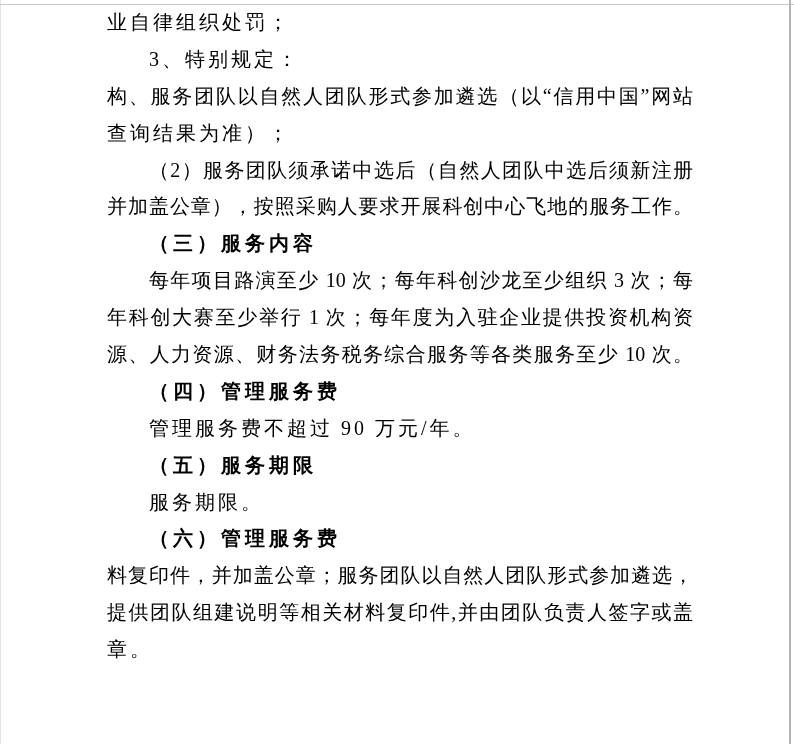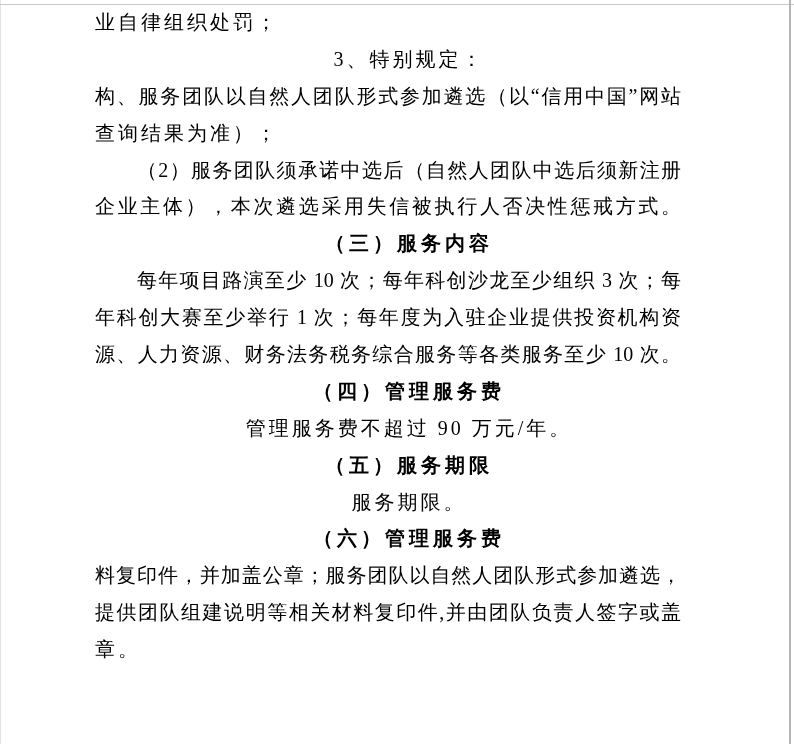--- a/index.html
+++ b/index.html
@@ -29,35 +29,34 @@
     background: #b5b5b5;
   }
   .edge-left {
     position: absolute;
     top: 0; left: 0;
     width: 1px; height: 744px;
     background: #e4e4e4;
   }
   .content {
     position: absolute;
-    left: 95px;
+    left: 107px;
     top: 4px;
     width: 586px;
   }
   .line {
     height: 36.9px;
     line-height: 36.9px;
     font-size: 20px;
     letter-spacing: 3px;
     white-space: nowrap;
     overflow: hidden;
   }
   .line.indent {
     padding-left: 42px;
-    text-align: center;
   }
   .line.fill {
     letter-spacing: 0;
     white-space: normal;
     text-align: justify;
     text-align-last: justify;
   }
   .line.heading {
     font-weight: bold;
     font-family: Liberation Serif, serif;
@@ -71,21 +70,21 @@
   <div class="edge-left"></div>
   <div class="edge-top"></div>
   <div class="edge-right"></div>
 
   <div class="content">
     <div class="line">业自律组织处罚；</div>
     <div class="line indent">3、特别规定：</div>
     <div class="line fill">构、服务团队以自然人团队形式参加遴选（以“信用中国”网站</div>
     <div class="line">查询结果为准）；</div>
     <div class="line indent fill">（2）服务团队须承诺中选后（自然人团队中选后须新注册</div>
-    <div class="line fill">企业主体），本次遴选采用失信被执行人否决性惩戒方式。</div>
+    <div class="line fill">并加盖公章），按照采购人要求开展科创中心飞地的服务工作。</div>
     <div class="line indent heading">（三）服务内容</div>
     <div class="line indent fill">每年项目路演至少 10 次；每年科创沙龙至少组织 3 次；每</div>
     <div class="line fill">年科创大赛至少举行 1 次；每年度为入驻企业提供投资机构资</div>
     <div class="line fill">源、人力资源、财务法务税务综合服务等各类服务至少 10 次。</div>
     <div class="line indent heading">（四）管理服务费</div>
     <div class="line indent">管理服务费不超过 90 万元/年。</div>
     <div class="line indent heading">（五）服务期限</div>
     <div class="line indent">服务期限。</div>
     <div class="line indent heading">（六）管理服务费</div>
     <div class="line fill">料复印件，并加盖公章；服务团队以自然人团队形式参加遴选，</div>

